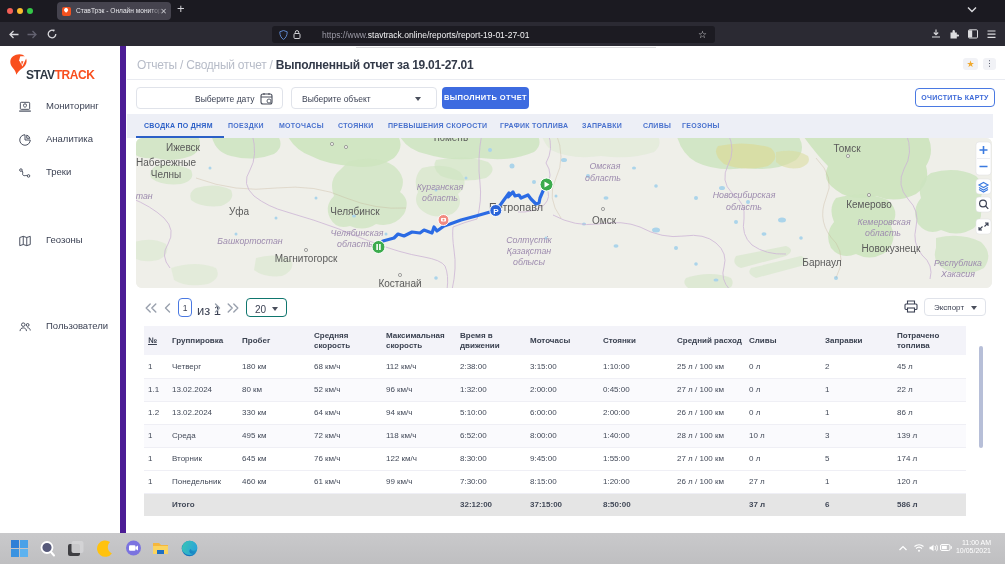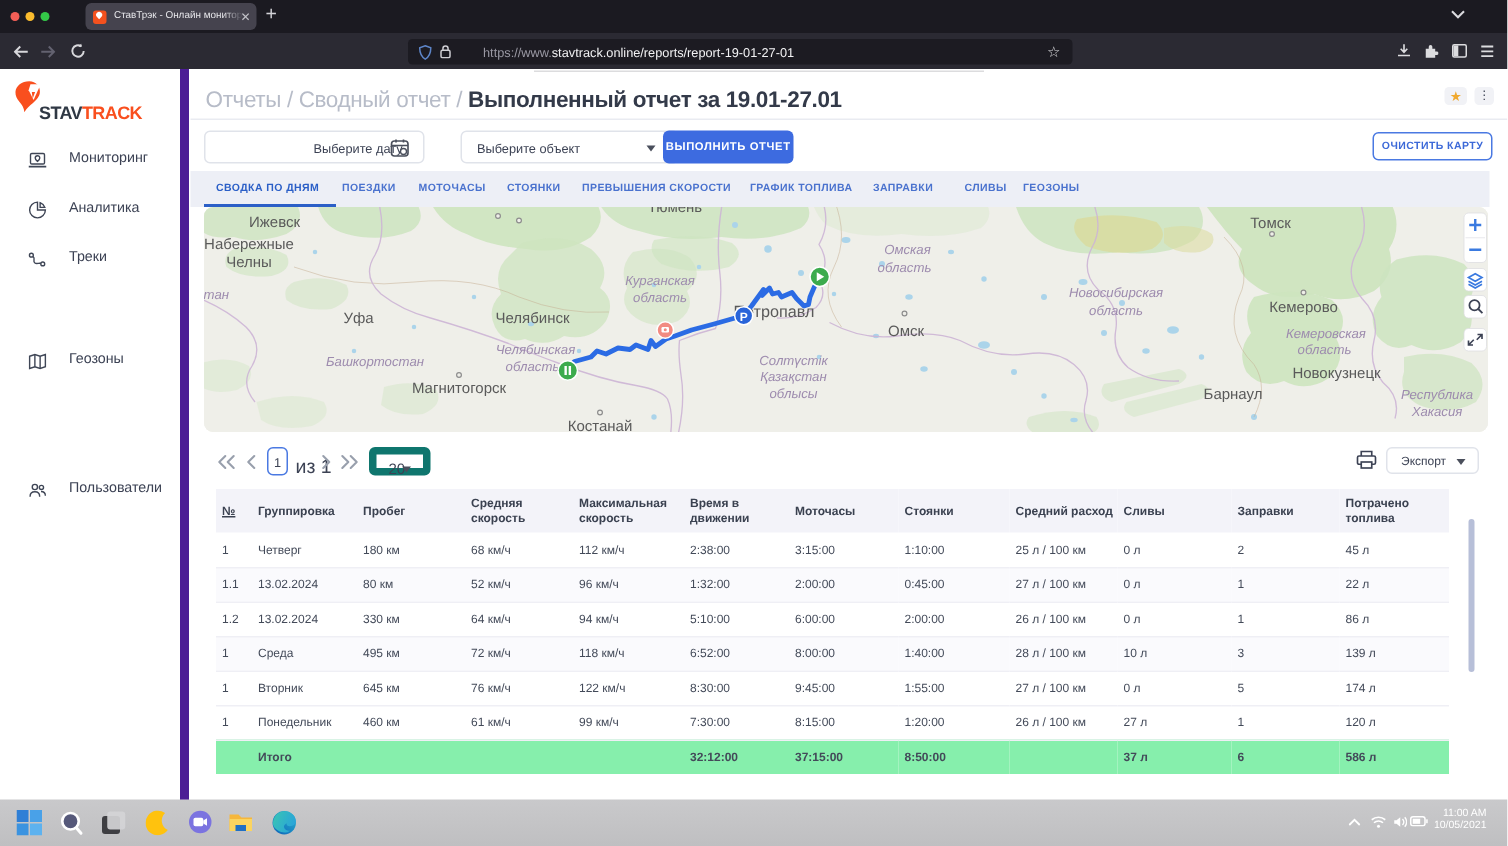--- a/index.html
+++ b/index.html
@@ -34,49 +34,49 @@
 #logotext span { color:#f94f1e; }
 .mi { position:absolute; left:0; width:126px; height:28px; }
 .mi .ic { position:absolute; left:18px; top:7px; width:14px; height:14px; color:#3f4656; }
 .mi .lbl { position:absolute; left:46px; top:7px; font-size:9.5px; color:#3c4254; }
 .mi.act .bg { position:absolute; left:11px; top:0; width:104px; height:28px; background:#f5f4fa; border-radius:8px; }
 .mi.act .obox { position:absolute; left:11px; top:0; width:28px; height:28px; background:#f94f1e; border-radius:8px; }
 .sbot { position:absolute; bottom:16px; color:#3c4254; }
 
 
 #main { position:absolute; left:127px; top:0; width:878px; height:487px; background:#fff; }
-#crumbs { position:absolute; left:10px; top:12px; font-size:15px; letter-spacing:-0.25px; color:#b7bcc8; }
+#crumbs { position:absolute; left:10px; top:12px; font-size:12px; letter-spacing:-0.25px; color:#b7bcc8; }
 #crumbs b { color:#333a49; }
 #star-btn { position:absolute; left:836px; top:12px; width:15px; height:12px; background:#f1f2f6; border-radius:3px; text-align:center; font-size:9px; line-height:12px; color:#f0a92e; }
 #dots-btn { position:absolute; left:856px; top:12px; width:13px; height:12px; background:#f1f2f6; border-radius:3px; color:#3c4254; font-size:8px; text-align:center; line-height:11px; letter-spacing:0; }
 #hdr-line { position:absolute; left:0; top:33px; width:878px; height:1px; background:#e9ebf1; }
 .inputbox { position:absolute; top:41px; height:21.5px; background:#fff; border:1px solid #e0e3ea; border-radius:4px; font-size:8.5px; color:#3c4254; }
 #run-btn { position:absolute; left:315px; top:41px; width:87px; height:21.5px; background:#3d6be0; border-radius:4px; color:#fff; font-size:7.5px; font-weight:bold; text-align:center; line-height:21.5px; letter-spacing:0.4px; }
 #clear-btn { position:absolute; left:788px; top:42px; width:80px; height:19px; background:#fff; border:1px solid #4a79e2; border-radius:4px; color:#3c69d8; font-size:7px; font-weight:bold; text-align:center; line-height:18px; letter-spacing:0.3px; }
 #tabstrip { position:absolute; left:0; top:68px; width:866px; height:24px; background:#edeff6; }
 .rtab { position:absolute; top:7.5px; font-size:7px; font-weight:bold; color:#4a72ce; letter-spacing:0.28px; }
 .rtab.on { color:#2b5fc7; }
 #tabuline { position:absolute; left:9px; top:22px; width:88px; height:2px; background:#2b5fc7; }
 
 
 #map { position:absolute; left:9px; top:92px; width:856px; height:150px; border-radius:6px; overflow:hidden; background:#efefe9; }
 #pg1 { position:absolute; left:51px; top:252px; width:14px; height:19px; border:1px solid #4a79e2; border-radius:4px; color:#3c4254; font-size:8.5px; text-align:center; line-height:18px; }
 #pgof { position:absolute; left:70px; top:257px; color:#3c4254; font-size:13px; }
-#pgsel { position:absolute; left:119px; top:252px; width:41px; height:19px; border:5px solid #0f766e; border-radius:4px; font-size:10px; color:#3c4254; }
+#pgsel { position:absolute; left:119px; top:252px; width:41px; height:19px; border:1px solid #0f766e; border-radius:4px; font-size:10px; color:#3c4254; }
 #printer { position:absolute; left:777px; top:254px; }
 #exportsel { position:absolute; left:797px; top:252px; width:62px; height:18px; border:1px solid #e0e3ea; border-radius:4px; font-size:8px; color:#3c4254; }
 .seltri { position:absolute; width:0; height:0; border-left:3.5px solid transparent; border-right:3.5px solid transparent; border-top:4px solid #4a4f5c; }
 
 
 #rtable { position:absolute; left:17px; top:280px; width:822px; }
 table { border-collapse:collapse; width:822px; table-layout:fixed; }
 th { background:#f3f3f9; color:#3a4150; font-size:8px; line-height:9.5px; text-align:left; font-weight:bold; padding:0 4px; vertical-align:middle; height:29px; }
 td { font-size:8px; color:#434a59; padding:0 4px; height:23px; border-bottom:1px solid #efeff5; }
 tr.alt td { background:#fafafd; }
-tr.total td { background:#86efac; font-weight:bold; border-bottom:none; }
+tr.total td { background:#e5e5e5; font-weight:bold; border-bottom:none; }
 #scrollthumb { position:absolute; left:852px; top:300px; width:4px; height:102px; background:#b7bfd8; border-radius:2px; }
 
 
 #taskbar { position:absolute; left:0; top:533px; width:1005px; height:31px; background:linear-gradient(#c9c9cb,#bfbfc1); }
 .tbi { position:absolute; top:7px; width:17px; height:17px; }
 #tray { position:absolute; right:0; top:0; height:31px; color:#fff; }
 #clock { position:absolute; right:14px; top:6px; text-align:right; font-size:7px; color:#fff; line-height:8px; }
 </style>
 </head>
 <body>
@@ -197,28 +197,28 @@
       </svg>
   </div>
 
   <div id="main">
     <div id="crumbs">Отчеты / Сводный отчет / <b>Выполненный отчет за 19.01-27.01</b></div>
     <div id="star-btn">★</div>
     <div id="dots-btn">⋮</div>
     <div id="hdr-line"></div>
 
     <div class="inputbox" style="left:9px;width:147px;">
-      <span style="position:absolute;left:24px;top:6px;padding-left:48px;">Выберите дату</span>
+      <span style="position:absolute;left:10px;top:6px;padding-left:48px;">Выберите дату</span>
       <svg style="position:absolute;right:9px;top:4px;" width="13" height="13" viewBox="0 0 13 13">
           <rect x="1" y="2" width="11" height="10" rx="2" fill="none" stroke="#4a4f5c" stroke-width="1.1"></rect>
           <path d="M1 5 H12 M4 1 V3 M9 1 V3" stroke="#4a4f5c" stroke-width="1.1"></path>
           <circle cx="9" cy="9" r="2" fill="#fff" stroke="#4a4f5c" stroke-width="0.9"></circle>
         </svg>
     </div>
-    <div class="inputbox" style="left:164px;width:146px;margin-left:16px;">
+    <div class="inputbox" style="left:164px;width:146px;">
       <span style="position:absolute;left:10px;top:6px;">Выберите объект</span>
       <div class="seltri" style="right:15px;top:9px;"></div>
     </div>
     <div id="run-btn">ВЫПОЛНИТЬ ОТЧЕТ</div>
     <div id="clear-btn">ОЧИСТИТЬ КАРТУ</div>
 
     <div id="tabstrip">
       <div class="rtab on" style="left:17px;">СВОДКА ПО ДНЯМ</div>
       <div class="rtab" style="left:101px;">ПОЕЗДКИ</div>
       <div class="rtab" style="left:152px;">МОТОЧАСЫ</div>

